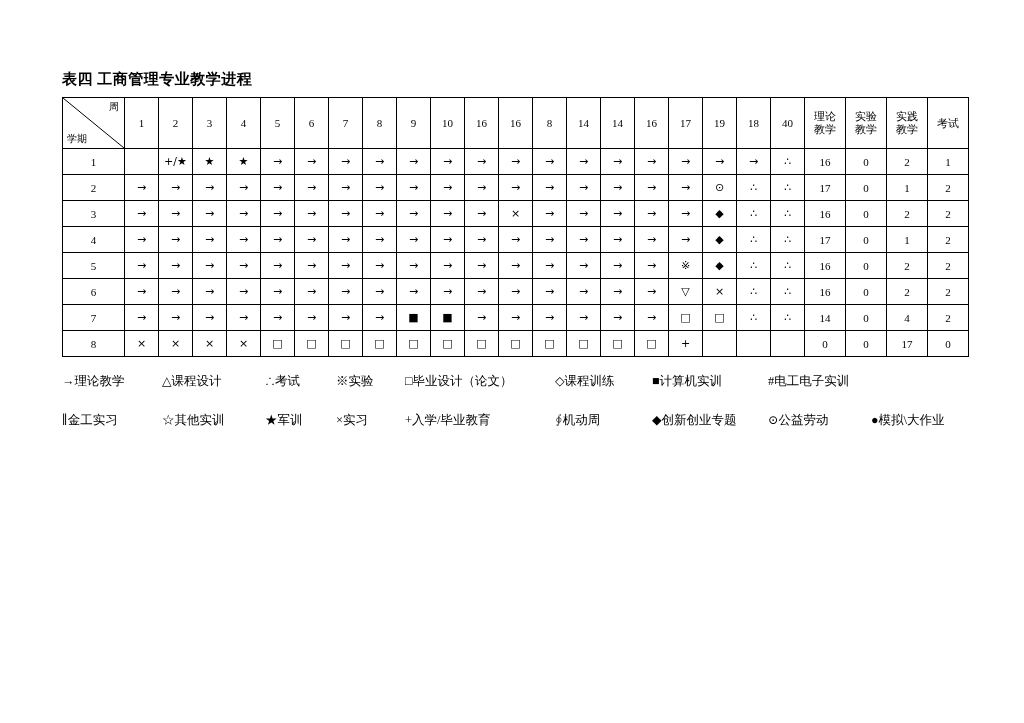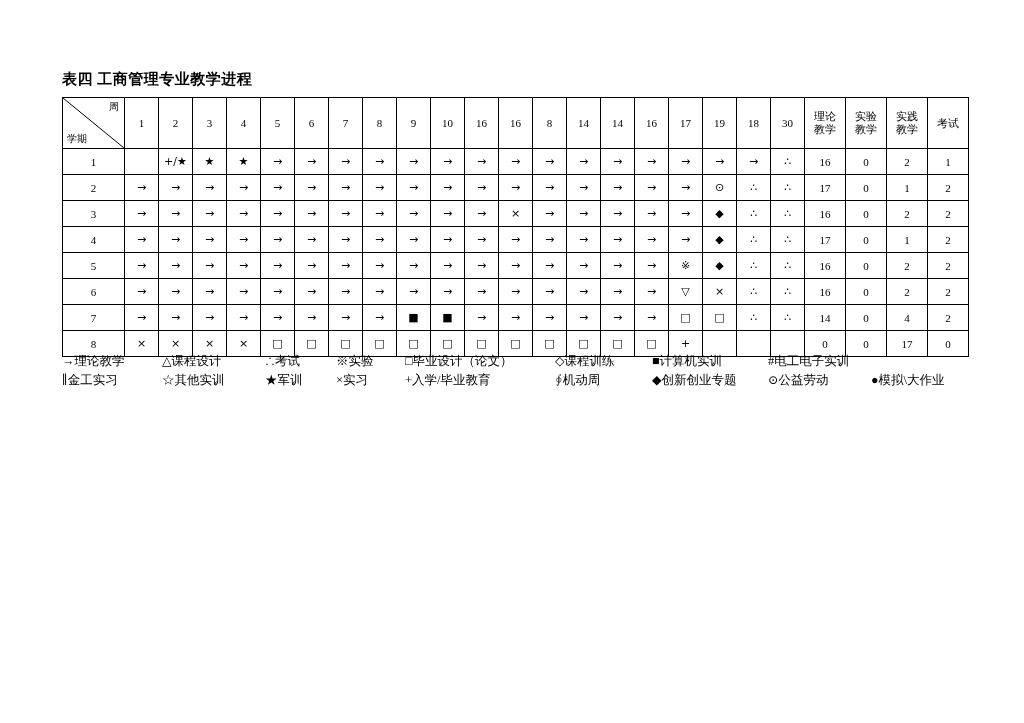--- a/index.html
+++ b/index.html
@@ -88,20 +88,21 @@
     position: absolute;
     left: 62px;
     top: 352px;
     font-size: 12.5px;
     line-height: 19px;
     white-space: nowrap;
   }
   .legend .row { display: block; }
   .legend .item {
     display: inline-block;
+    margin-top: 20px;
   }
   .cell-sym { font-family: "DejaVu Sans", "Liberation Sans", sans-serif; font-size: 11px; }
 </style>
 </head>
 <body>
 
 <div class="page">
 
   <div class="doc-title">表四   工商管理专业教学进程</div>
 
@@ -127,21 +128,21 @@
         <td class="wk-col">10</td>
         <td class="wk-col">16</td>
         <td class="wk-col">16</td>
         <td class="wk-col">8</td>
         <td class="wk-col">14</td>
         <td class="wk-col">14</td>
         <td class="wk-col">16</td>
         <td class="wk-col">17</td>
         <td class="wk-col">19</td>
         <td class="wk-col">18</td>
-        <td class="wk-col">30</td>
+        <td class="wk-col">40</td>
         <td class="sum-col sum-head">
           <span>理论</span>
           <span>教学</span>
         </td>
         <td class="sum-col sum-head">
           <span>实验</span>
           <span>教学</span>
         </td>
         <td class="sum-col sum-head">
           <span>实践</span>

